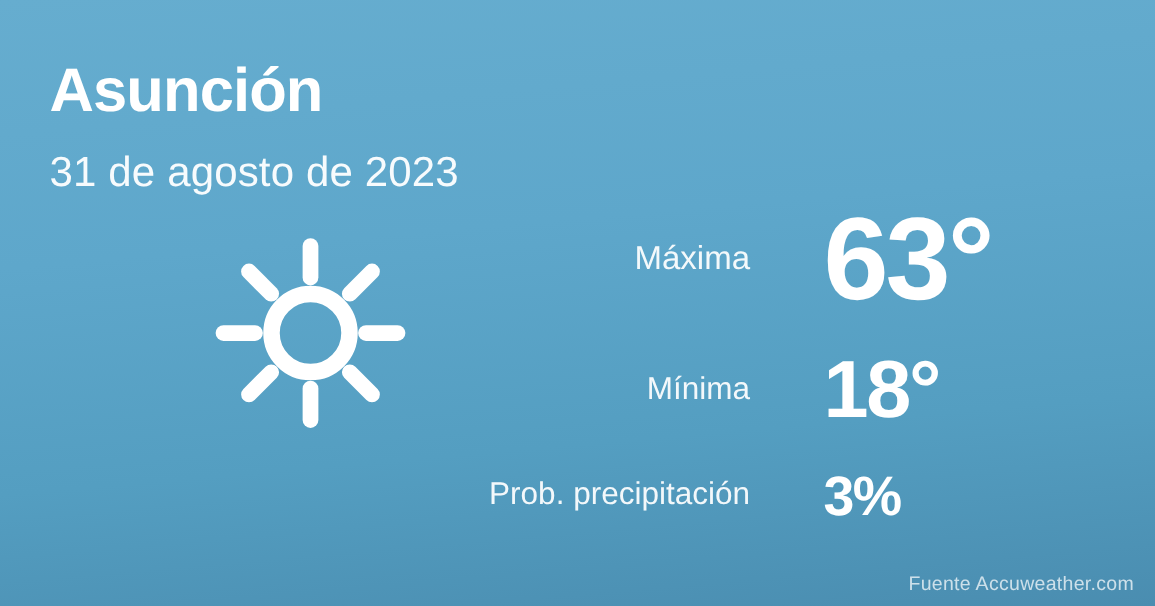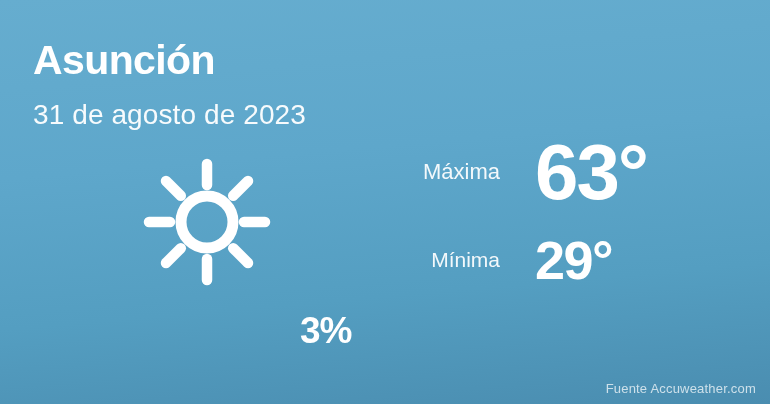--- a/index.html
+++ b/index.html
@@ -60,20 +60,21 @@
   #readings {
     position: absolute;
     left: 300px;
     top: 124px;
     width: 440px;
   }
   .reading-row {
     display: flex;
     align-items: center;
     width: 100%;
+    gap: 14px;
   }
   .reading-label {
     flex: 0 0 200px;
     text-align: right;
     padding-right: 35px;
     color: rgba(255,255,255,0.93);
     font-weight: 400;
     white-space: nowrap;
   }
   .reading-value {
@@ -142,24 +143,25 @@
 
   <div id="readings">
 
     <div class="reading-row" id="row-max">
       <div class="reading-label">Máxima</div>
       <div class="reading-value">63°</div>
     </div>
 
     <div class="reading-row" id="row-min">
       <div class="reading-label">Mínima</div>
-      <div class="reading-value">29°</div>
+      <div class="reading-value">18°</div>
     </div>
 
     <div class="reading-row" id="row-precip">
+      <div class="reading-label">Prob. precipitación</div>
       <div class="reading-value">3%</div>
     </div>
 
   </div>
 
   <div id="source-note">Fuente Accuweather.com</div>
 
 </div>
 
 </body></html>

